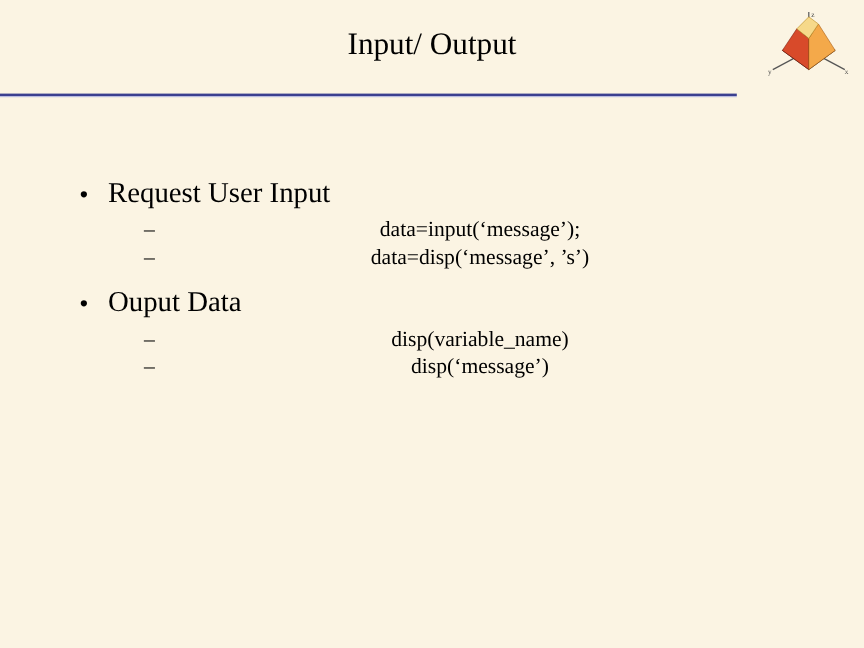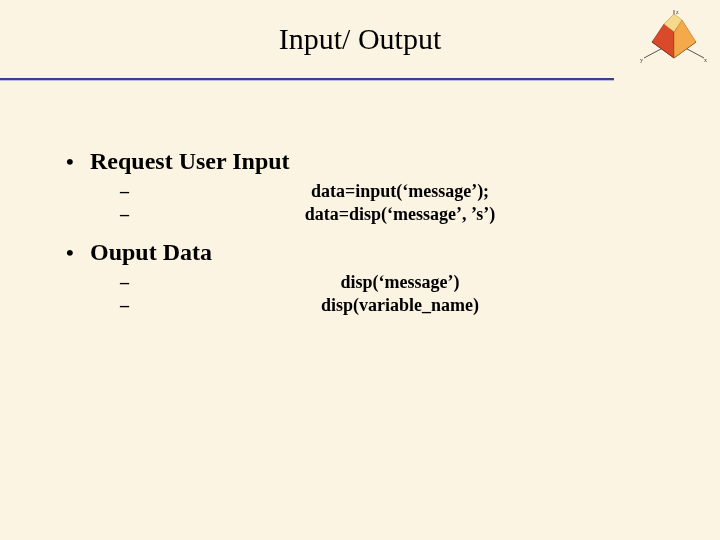--- a/index.html
+++ b/index.html
@@ -17,21 +17,21 @@
     width: 720px;
     height: 540px;
     box-sizing: border-box;
   }
   .title {
     position: absolute;
     top: 22px;
     left: 0;
     width: 100%;
     text-align: center;
-    font-size: 30px;
+    font-size: 26px;
     font-weight: 400;
   }
   .rule {
     position: absolute;
     top: 78px;
     left: 0;
     width: 614px;
     height: 0;
     border-top: 2px solid #3b3f8f;
     box-shadow: 0 1px 0 #b9bbe0;
@@ -39,21 +39,20 @@
   .content {
     position: absolute;
     top: 148px;
     left: 62px;
     right: 60px;
   }
   ul.level1 {
     list-style: none;
     margin: 0;
     padding: 0;
-    font-weight: bold;
   }
   ul.level1 > li {
     font-size: 24px;
     margin: 0 0 6px 0;
     position: relative;
     padding-left: 28px;
   }
   ul.level1 > li::before {
     content: "•";
     position: absolute;
@@ -122,20 +121,20 @@
       <li>
         <span>Request User Input</span>
         <ul class="level2">
           <li>data=input(‘message’);</li>
           <li>data=disp(‘message’, ’s’)</li>
         </ul>
       </li>
       <li>
         <span>Ouput Data</span>
         <ul class="level2">
+          <li>disp(variable_name)</li>
           <li>disp(‘message’)</li>
-          <li>disp(variable_name)</li>
         </ul>
       </li>
     </ul>
   </div>
 
 </div>
 
 </body></html>

